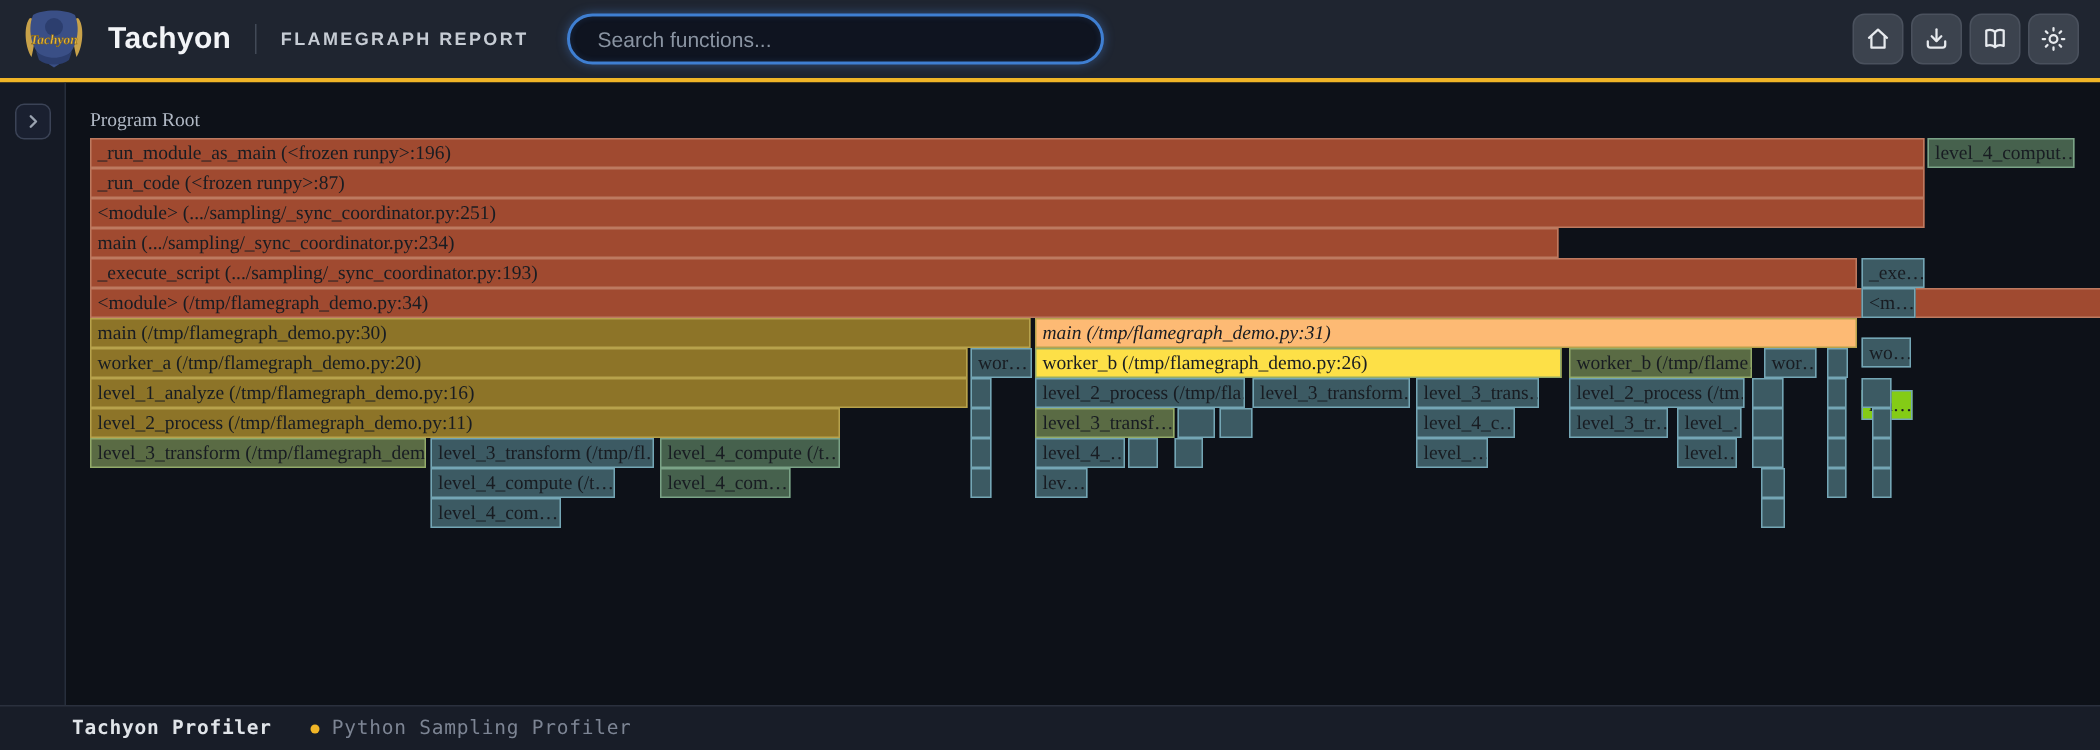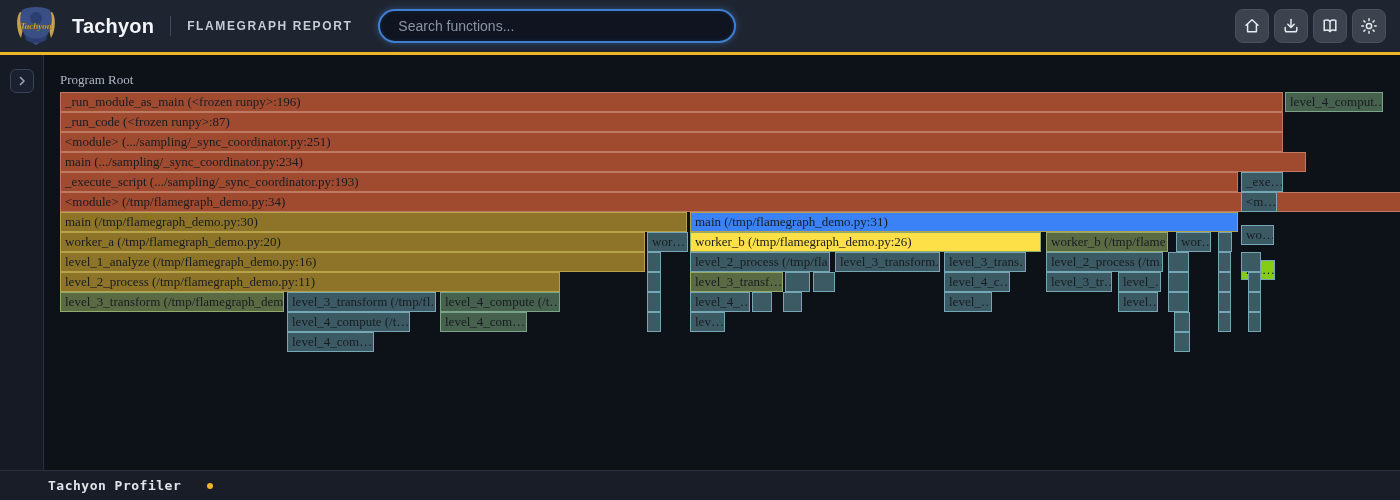--- a/index.html
+++ b/index.html
@@ -108,27 +108,27 @@
         </svg>
       </div>
     </aside>
     <div class="flame-panel">
       <div class="root-label">Program Root</div>
       <div id="flame">
           <div class="frame" style="left: 16px; top: 37px; width: 1223px; background: rgb(160, 74, 48); border-color: rgb(189, 122, 96);">_run_module_as_main (&lt;frozen runpy&gt;:196)</div>
           <div class="frame" style="left: 1241px; top: 37px; width: 98px; background: rgb(70, 97, 77); border-color: rgb(123, 163, 135);">level_4_comput…</div>
           <div class="frame" style="left: 16px; top: 57px; width: 1223px; background: rgb(160, 74, 48); border-color: rgb(189, 122, 96);">_run_code (&lt;frozen runpy&gt;:87)</div>
           <div class="frame" style="left: 16px; top: 77px; width: 1223px; background: rgb(160, 74, 48); border-color: rgb(189, 122, 96);">&lt;module&gt; (.../sampling/_sync_coordinator.py:251)</div>
-          <div class="frame" style="left: 16px; top: 97px; width: 1246px; background: rgb(160, 74, 48); border-color: rgb(189, 122, 96);">main (.../sampling/_sync_coordinator.py:234)</div>
+          <div class="frame" style="left: 16px; top: 97px; width: 979px; background: rgb(160, 74, 48); border-color: rgb(189, 122, 96);">main (.../sampling/_sync_coordinator.py:234)</div>
           <div class="frame" style="left: 16px; top: 117px; width: 1178px; background: rgb(160, 74, 48); border-color: rgb(189, 122, 96);">_execute_script (.../sampling/_sync_coordinator.py:193)</div>
           <div class="frame" style="left: 1197px; top: 117px; width: 42px; background: rgb(60, 90, 99); border-color: rgb(116, 166, 181);">_exe…</div>
           <div class="frame" style="left: 16px; top: 137px; width: 1388px; background: rgb(160, 74, 48); border-color: rgb(189, 122, 96);">&lt;module&gt; (/tmp/flamegraph_demo.py:34)</div>
           <div class="frame" style="left: 1197px; top: 137px; width: 36px; background: rgb(60, 90, 99); border-color: rgb(116, 166, 181);">&lt;m…</div>
           <div class="frame" style="left: 16px; top: 157px; width: 627px; background: rgb(141, 116, 40); border-color: rgb(183, 162, 76);">main (/tmp/flamegraph_demo.py:30)</div>
-          <div class="frame" style="left: 646px; top: 157px; width: 548px; background: #3b82f6; border-color: rgb(183, 162, 76);">main (/tmp/flamegraph_demo.py:31)</div>
+          <div class="frame" style="left: 646px; top: 157px; width: 548px; background: #fdba74; border-color: rgb(183, 162, 76); font-style: italic;">main (/tmp/flamegraph_demo.py:31)</div>
           <div class="frame" style="left: 1197px; top: 157px; width: 34px; background: #84cc16; border-color: rgb(116, 166, 181); margin-top: 48px;">ma…</div>
           <div class="frame" style="left: 16px; top: 177px; width: 585px; background: rgb(141, 116, 40); border-color: rgb(183, 162, 76);">worker_a (/tmp/flamegraph_demo.py:20)</div>
           <div class="frame" style="left: 603px; top: 177px; width: 41px; background: rgb(60, 90, 99); border-color: rgb(116, 166, 181);">wor…</div>
           <div class="frame" style="left: 646px; top: 177px; width: 351px; background: #fde047; border-color: rgb(147, 171, 106);">worker_b (/tmp/flamegraph_demo.py:26)</div>
           <div class="frame" style="left: 1002px; top: 177px; width: 122px; background: rgb(90, 107, 68); border-color: rgb(147, 171, 106);">worker_b (/tmp/flame…</div>
           <div class="frame" style="left: 1132px; top: 177px; width: 35px; background: rgb(60, 90, 99); border-color: rgb(116, 166, 181);">wor…</div>
           <div class="frame" style="left: 1174px; top: 177px; width: 14px; background: rgb(60, 90, 99); border-color: rgb(116, 166, 181);"></div>
           <div class="frame" style="left: 1197px; top: 170px; width: 33px; background: rgb(60, 90, 99); border-color: rgb(116, 166, 181);">wo…</div>
           <div class="frame" style="left: 16px; top: 197px; width: 585px; background: rgb(141, 116, 40); border-color: rgb(183, 162, 76);">level_1_analyze (/tmp/flamegraph_demo.py:16)</div>
           <div class="frame" style="left: 603px; top: 197px; width: 14px; background: rgb(60, 90, 99); border-color: rgb(116, 166, 181);"></div>
@@ -171,15 +171,16 @@
           <div class="frame" style="left: 1204px; top: 257px; width: 13px; background: rgb(60, 90, 99); border-color: rgb(116, 166, 181);"></div>
           <div class="frame" style="left: 243px; top: 277px; width: 87px; background: rgb(60, 90, 99); border-color: rgb(116, 166, 181);">level_4_com…</div>
           <div class="frame" style="left: 1130px; top: 277px; width: 16px; background: rgb(60, 90, 99); border-color: rgb(116, 166, 181);"></div>
         </div>
     </div>
   </div>
 
   <footer>
     <span class="status-app">Tachyon Profiler</span>
     <span class="dot"></span>
+    <span class="status-desc">Python Sampling Profiler</span>
   </footer>
 
 </div>
 
 </body></html>

